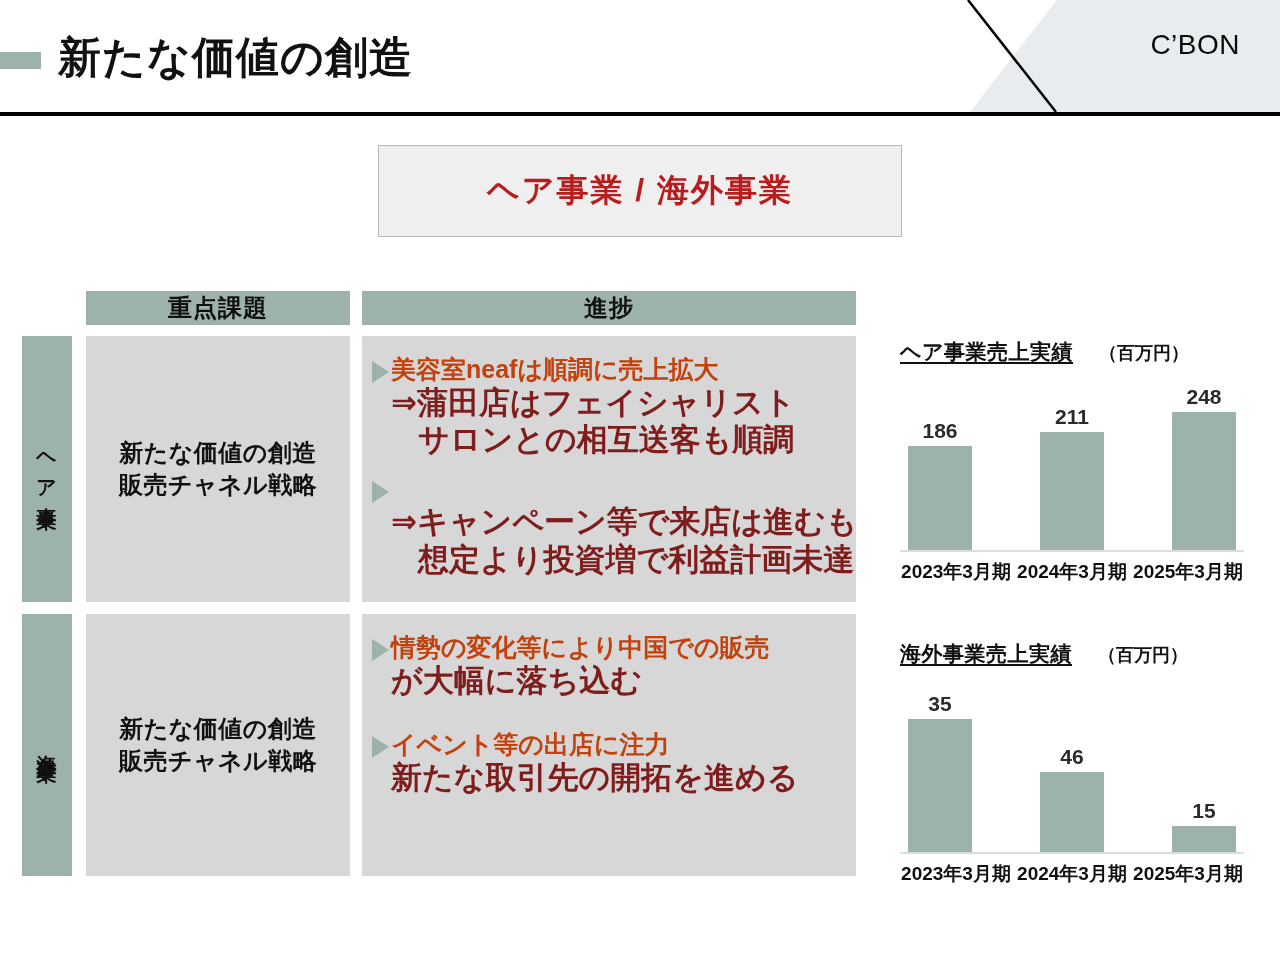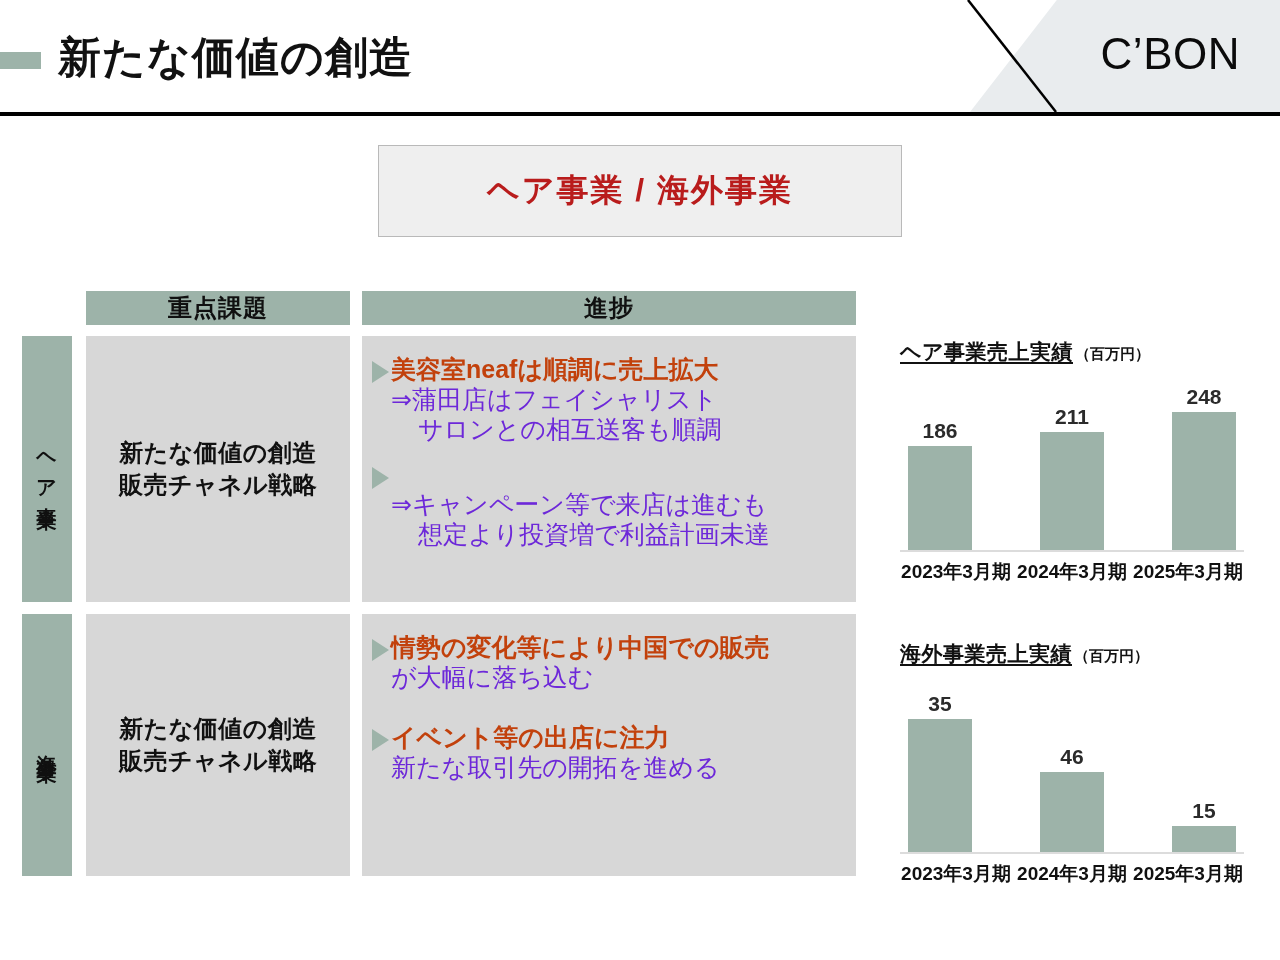--- a/index.html
+++ b/index.html
@@ -61,21 +61,21 @@
     right: 223px; top: 0px;
     width: 90px;
     height: 113px;
     overflow: hidden;
     pointer-events: none;
   }
   .logo-diagonal svg { display: block; }
   .logo-text {
     position: absolute;
     right: 40px; top: 29px;
-    font-size: 44px;
+    font-size: 28px;
     font-weight: 400;
     color: #0b0b0b;
     letter-spacing: 0.5px;
     font-family: "Liberation Sans", "DejaVu Sans", sans-serif;
     white-space: nowrap;
   }
 
   
   .section-box {
     position: absolute;
@@ -183,23 +183,23 @@
   }
   .bullet-text {
     font-size: 25px;
     font-weight: 700;
     color: #c2410c;
     line-height: 1.2;
     letter-spacing: 0px;
     white-space: nowrap;
   }
   .sub-line {
-    font-size: 25px;
-    font-weight: 400;
-    color: #6d28d9;
+    font-size: 31px;
+    font-weight: 700;
+    color: #7f1d1d;
     line-height: 1.2;
     letter-spacing: 0px;
     white-space: nowrap;
     padding-left: 19px;
   }
   .sub-line.indent2 { padding-left: 46px; }
 
   
   .chart-block { position: absolute; }
   .chart-block.c1 { left: 900px; top: 338px; width: 356px; height: 248px; }
@@ -212,24 +212,24 @@
   }
   .chart-title {
     font-size: 21px;
     font-weight: 700;
     color: #111111;
     text-decoration: underline;
     text-underline-offset: 3px;
     letter-spacing: 0.5px;
   }
   .chart-unit {
-    font-size: 15px;
+    font-size: 18px;
     font-weight: 700;
     color: #111111;
-    margin-left: 2px;
+    margin-left: 26px;
   }
 
   .plot {
     position: relative;
     margin-top: 8px;
     height: 178px;
     width: 344px;
   }
   .baseline {
     position: absolute;

